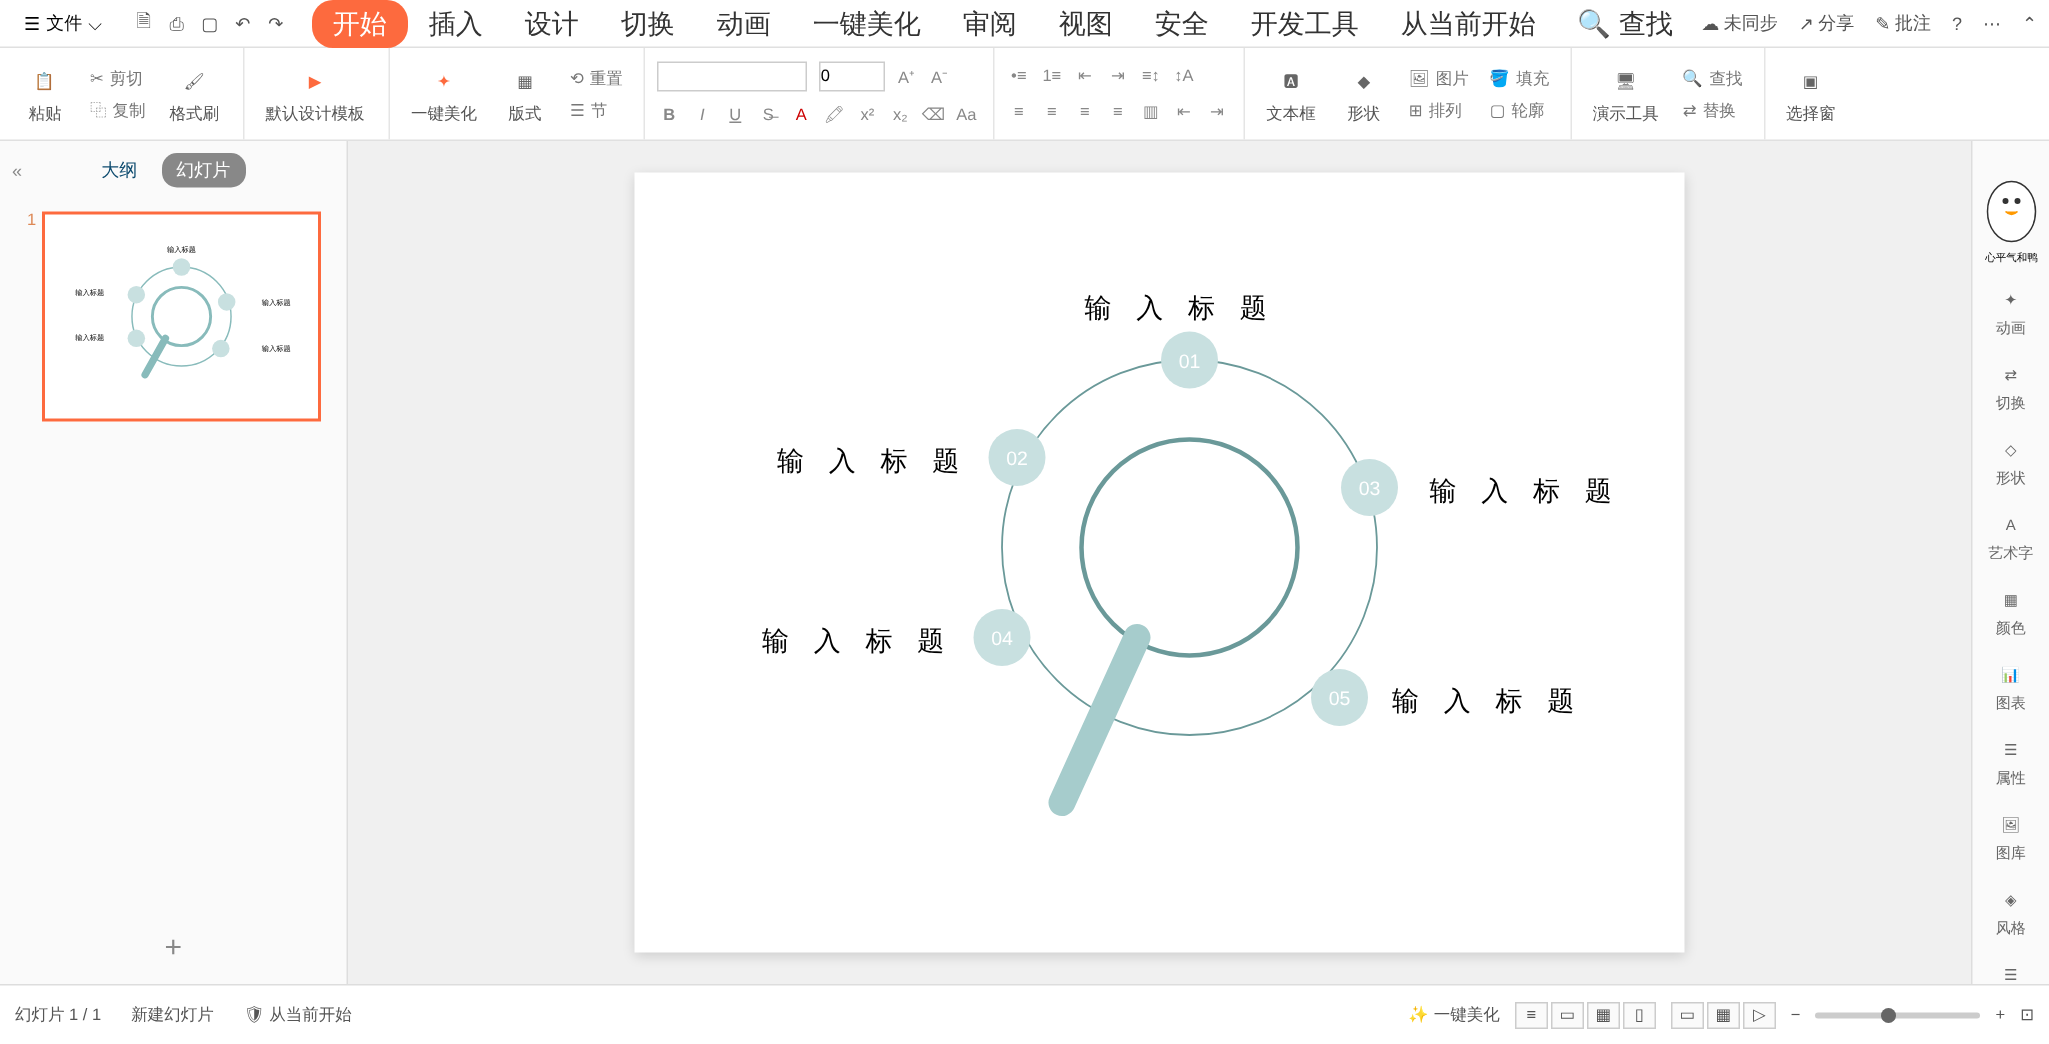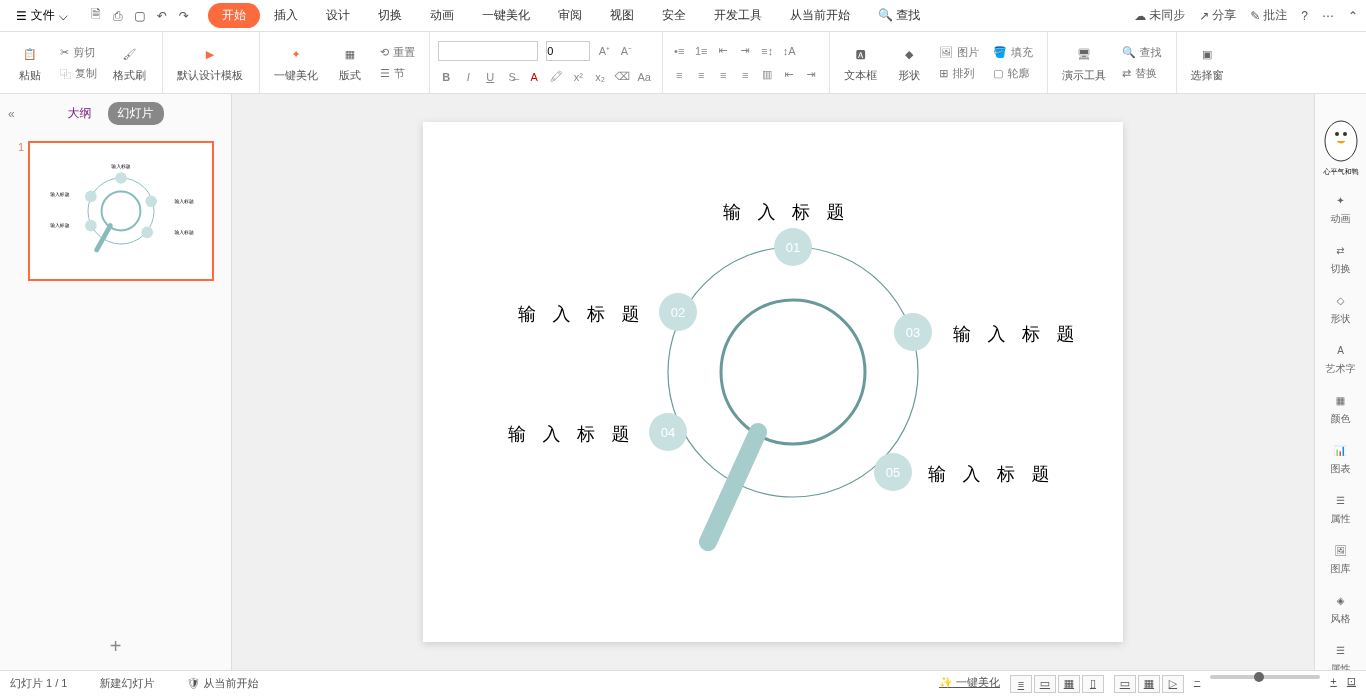--- a/index.html
+++ b/index.html
@@ -5,21 +5,21 @@
 * { margin: 0; padding: 0; box-sizing: border-box; font-family: "Microsoft YaHei", sans-serif; }
 body { background: #f5f5f5; overflow: hidden; }
 .app { width: 1366px; height: 696px; display: flex; flex-direction: column; background: #fff; }
 
 
 .menubar { height: 32px; display: flex; align-items: center; padding: 0 8px; border-bottom: 1px solid #e0e0e0; font-size: 12px; gap: 4px; }
 .menubar .file-btn { display: flex; align-items: center; gap: 4px; padding: 4px 8px; }
 .qat { display: flex; gap: 6px; align-items: center; margin-left: 8px; }
 .qat-icon { width: 16px; height: 16px; display: flex; align-items: center; justify-content: center; color: #555; }
 .tabs { display: flex; align-items: center; gap: 0; margin-left: 12px; }
-.tab { padding: 6px 14px; font-size: 12px; color: #333; cursor: pointer; }
+.tab { padding: 6px 14px; font-size: 18px; color: #333; cursor: pointer; }
 .tab.active { background: #fd6a3e; color: #fff; border-radius: 14px; padding: 4px 14px; }
 .menubar-right { margin-left: auto; display: flex; align-items: center; gap: 14px; color: #555; }
 .menubar-right .item { display: flex; align-items: center; gap: 3px; cursor: pointer; }
 
 
 .ribbon { height: 62px; display: flex; align-items: center; padding: 0 10px; border-bottom: 1px solid #e0e0e0; gap: 8px; font-size: 11px; color: #555; }
 .ribbon-group { display: flex; align-items: center; gap: 6px; border-right: 1px solid #e5e5e5; padding-right: 10px; height: 100%; }
 .ribbon-btn-lg { display: flex; flex-direction: column; align-items: center; justify-content: center; gap: 2px; padding: 4px 6px; cursor: pointer; min-width: 40px; }
 .ribbon-btn-lg .ico { width: 24px; height: 24px; display: flex; align-items: center; justify-content: center; color: #666; }
 .ribbon-btn-sm { display: flex; align-items: center; gap: 4px; padding: 2px 4px; cursor: pointer; color: #777; }
@@ -28,42 +28,42 @@
 .font-size { width: 44px; height: 20px; border: 1px solid #ccc; font-size: 11px; margin-left: 2px; }
 .icon-row { display: flex; gap: 6px; align-items: center; }
 .tiny-ico { width: 16px; height: 16px; display: flex; align-items: center; justify-content: center; color: #888; }
 
 
 .body { flex: 1; display: flex; background: #f0f0f0; overflow: hidden; }
 
 
 .left-panel { width: 232px; background: #fafafa; border-right: 1px solid #ddd; display: flex; flex-direction: column; }
 .panel-tabs { display: flex; align-items: center; justify-content: center; gap: 16px; padding: 8px; font-size: 12px; }
-.panel-tab { color: #701a75; cursor: pointer; }
+.panel-tab { color: #0c4a6e; cursor: pointer; }
 .panel-tab.active { background: #888; color: #fff; padding: 3px 10px; border-radius: 10px; }
 .collapse-btn { position: absolute; left: 8px; color: #888; cursor: pointer; }
 .thumb-area { flex: 1; padding: 8px 16px; position: relative; }
 .slide-num { position: absolute; left: 18px; top: 8px; font-size: 11px; color: #d85; }
 .thumb { width: 186px; height: 140px; border: 2px solid #fd6a3e; background: #fff; margin-left: 12px; position: relative; }
 .thumb svg { width: 100%; height: 100%; }
 .add-slide { text-align: center; padding: 12px; color: #888; font-size: 20px; cursor: pointer; }
 
 
 .canvas-wrap { flex: 1; display: flex; align-items: center; justify-content: center; background: #f0f0f0; position: relative; }
 .slide { width: 700px; height: 520px; background: #fff; box-shadow: 0 2px 8px rgba(0,0,0,0.15); position: relative; }
 
 
 .right-panel { width: 52px; background: #fafafa; border-left: 1px solid #ddd; display: flex; flex-direction: column; align-items: center; padding-top: 8px; gap: 14px; font-size: 10px; color: #666; }
 .rp-item { display: flex; flex-direction: column; align-items: center; gap: 2px; cursor: pointer; }
 .rp-item .ico { width: 20px; height: 20px; display: flex; align-items: center; justify-content: center; }
 .mascot { width: 48px; height: 70px; margin-top: 4px; }
 
 
-.statusbar { height: 26px; border-top: 1px solid #ddd; display: flex; align-items: center; padding: 0 10px; font-size: 11px; color: #555; gap: 32px; background: #fff; }
-.statusbar .right { margin-left: auto; display: flex; gap: 10px; text-decoration: underline; }
+.statusbar { height: 40px; border-top: 1px solid #ddd; display: flex; align-items: center; padding: 0 10px; font-size: 11px; color: #555; gap: 20px; background: #fff; }
+.statusbar .right { margin-left: auto; display: flex; align-items: center; gap: 10px; }
 .view-btns { display: flex; gap: 2px; }
 .view-btn { width: 22px; height: 18px; border: 1px solid #ccc; background: #fafafa; cursor: pointer; display: flex; align-items: center; justify-content: center; }
 .zoom-slider { width: 110px; height: 4px; background: #ccc; position: relative; border-radius: 2px; }
 .zoom-slider .thumb-dot { width: 10px; height: 10px; background: #666; border-radius: 50%; position: absolute; top: -3px; left: 40%; }
 
 .title-text { font-family: "SimSun", serif; font-weight: normal; letter-spacing: 6px; }
 </style>
 </head>
 <body>
 

